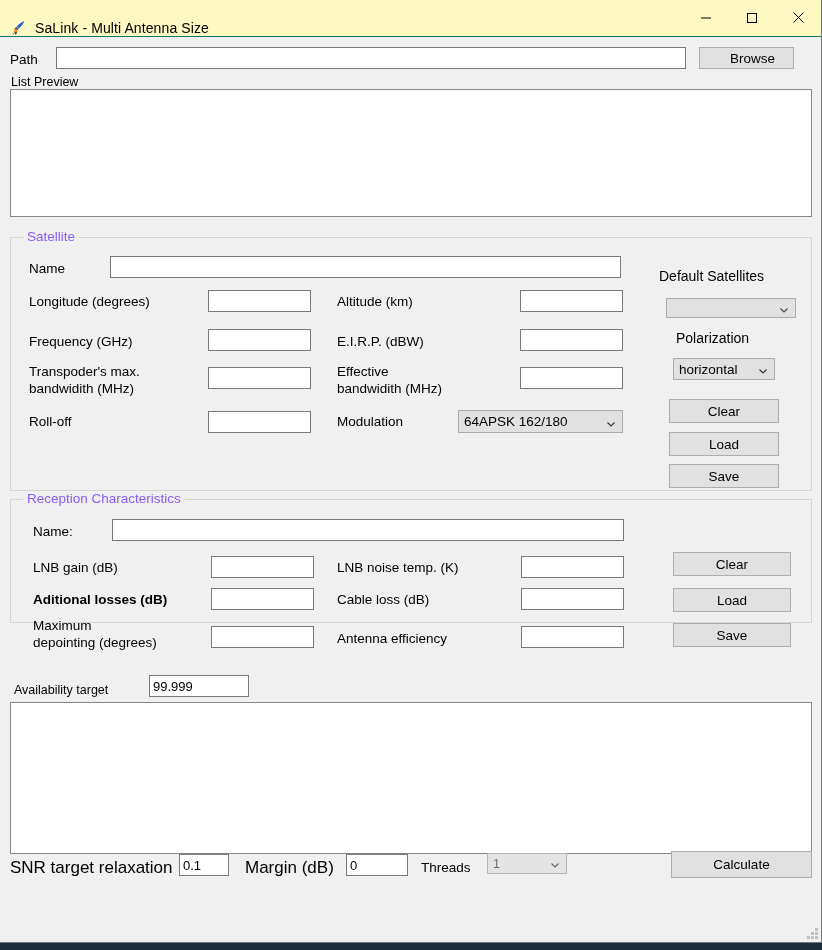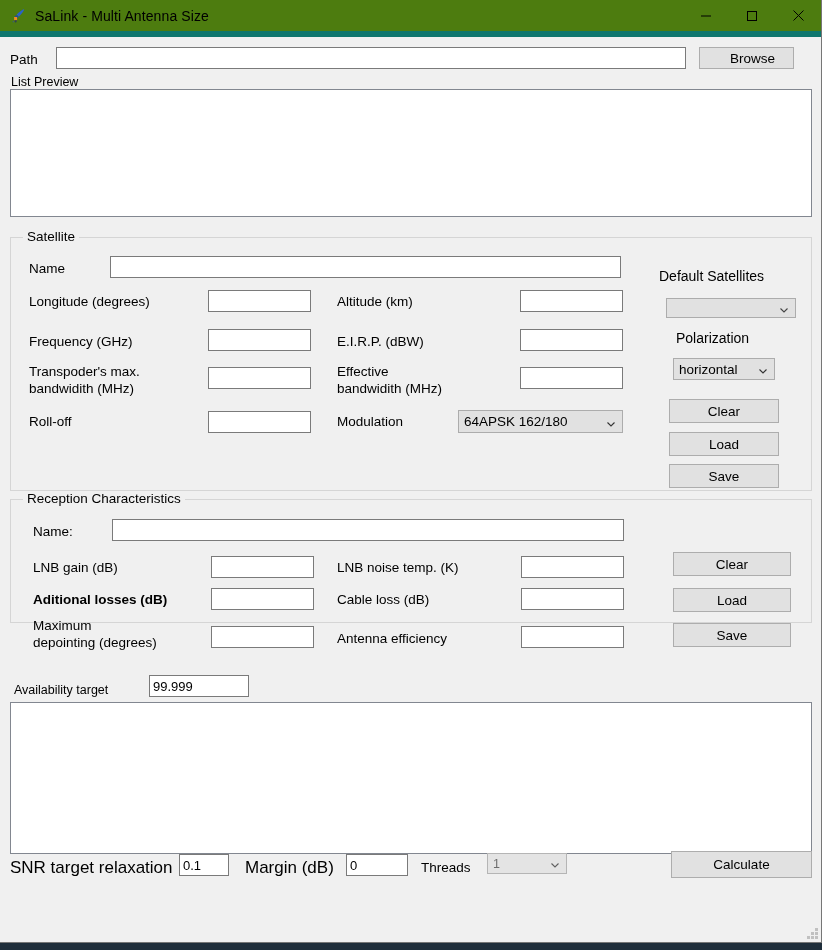--- a/index.html
+++ b/index.html
@@ -28,24 +28,24 @@
   #taskbar-edge {
     position: absolute;
     left: 0; top: 943px;
     width: 822px; height: 7px;
     background: #1f2e3b;
   }
 
   
   #titlebar {
     height: 37px;
-    background: #4d7c0f;
-    display: flex; align-items: center;
+    background: #fef9c3;
+    display: flex; align-items: flex-end;
     flex: 0 0 auto;
-    border-bottom: 6px solid #0f766e;
+    border-bottom: 1px solid #0f766e;
   }
   #app-icon {
     width: 16px; height: 16px;
     margin-left: 10px; margin-right: 9px;
     position: relative; flex: 0 0 auto;
   }
   #title-text {
     font-size: 14px;
     color: #000;
     letter-spacing: 0.1px;
@@ -127,21 +127,21 @@
     position: absolute;
     border: 1px solid #d5d5d5;
     background: #f0f0f0;
   }
   .group > .gtitle {
     position: absolute;
     top: -9px; left: 12px;
     background: #f0f0f0;
     padding: 0 4px;
     font-size: 13.5px;
-    color: #000000;
+    color: #8b5cf6;
     white-space: nowrap;
   }
 
   .lbl { position: absolute; font-size: 13.5px; color: #000; white-space: pre-line; line-height: 17px; }
 
   #resize-grip { position: absolute; right: 3px; bottom: 3px; width: 12px; height: 12px; }
   #resize-grip i {
     position: absolute; width: 3px; height: 3px; background: #c0c0c0;
   }
 </style>

